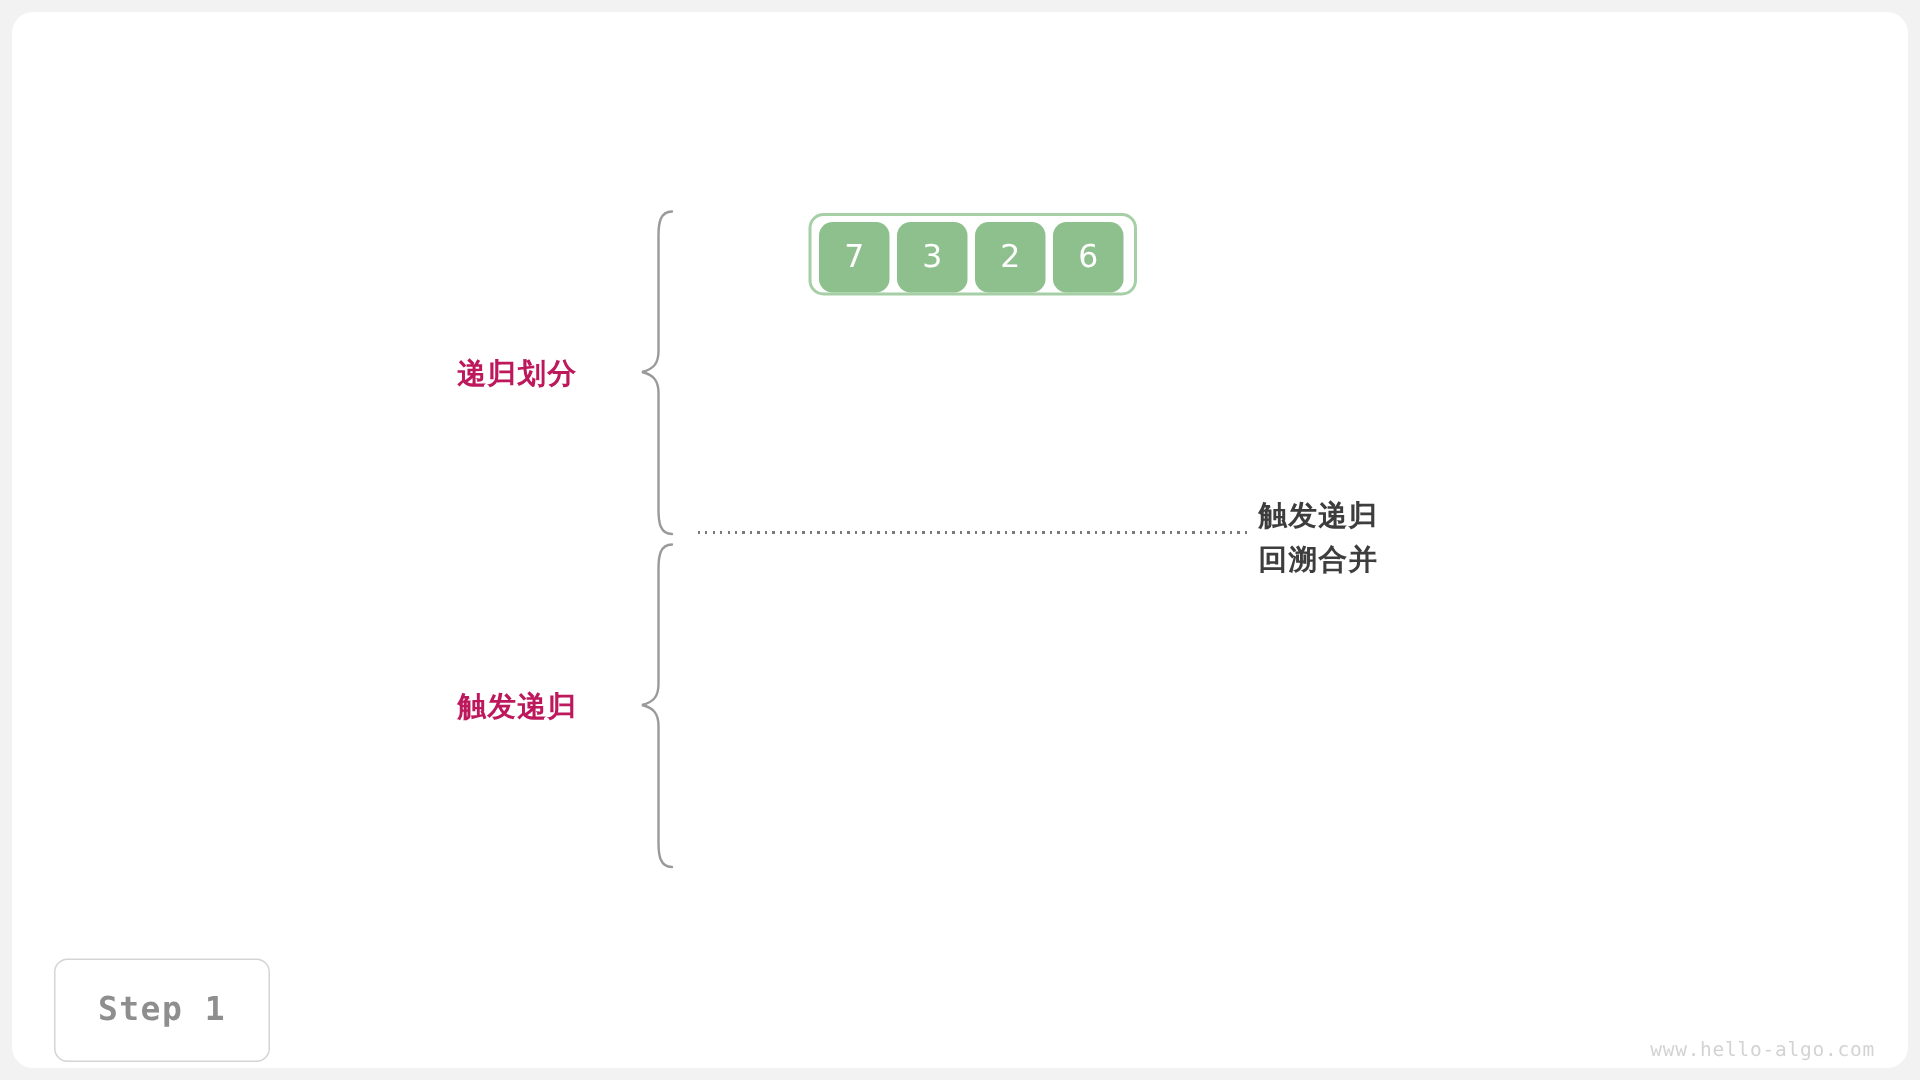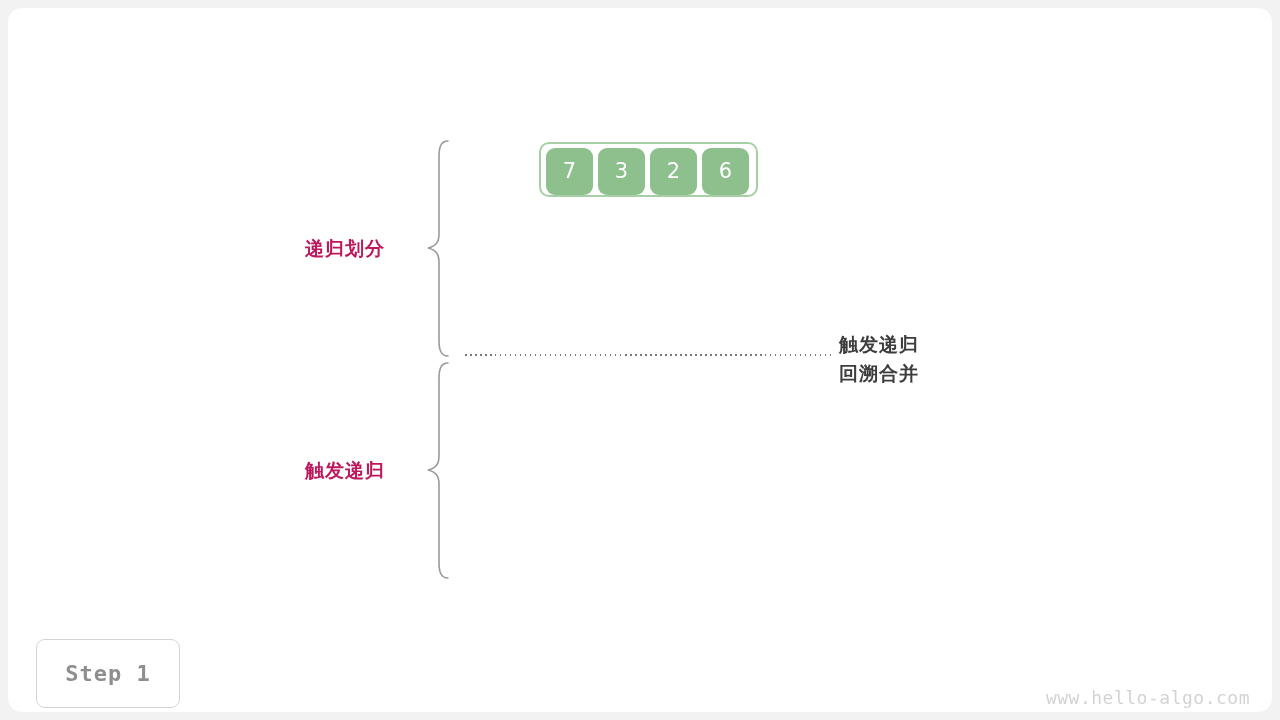--- a/index.html
+++ b/index.html
@@ -133,21 +133,21 @@
     color: #8e8e8e;
     letter-spacing: 1px;
   }
 
   
   .watermark {
     position: absolute;
     right: 30px;
     bottom: 12px;
     font-family: "DejaVu Sans Mono", "Liberation Mono", monospace;
-    font-size: 18px;
+    font-size: 13px;
     color: #d3d3d3;
     letter-spacing: 0.5px;
   }
 </style>
 </head>
 <body>
 
 <div id="canvas">
 
   <div class="card"></div>

